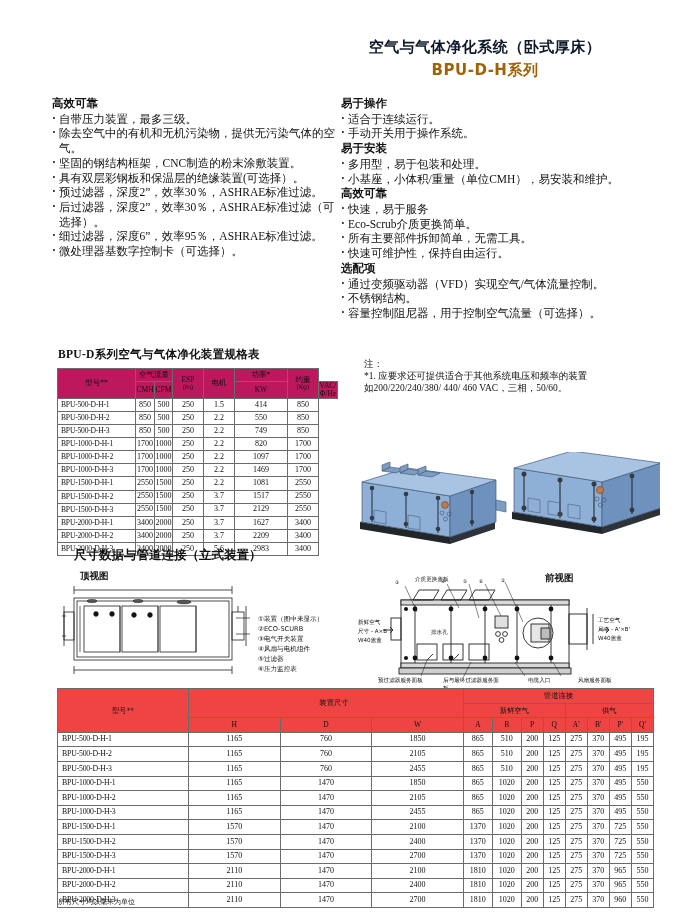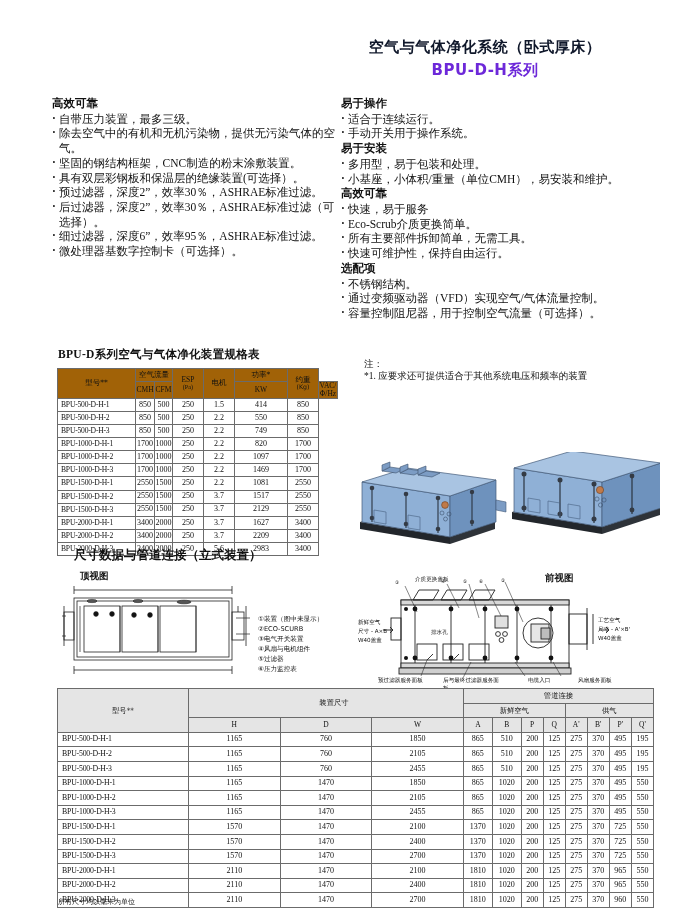--- a/index.html
+++ b/index.html
@@ -15,21 +15,21 @@
 
   
   .header{position:absolute;left:300px;top:38px;width:370px;text-align:center;}
   .header .t1{
     font-family:"DejaVu Sans","Liberation Sans",sans-serif;
     font-weight:bold;font-size:15px;color:#0f172a;letter-spacing:.5px;
     white-space:nowrap;
   }
   .header .t2{
     font-family:"DejaVu Sans","Liberation Sans",sans-serif;
-    font-weight:bold;font-size:15px;color:#6d28d9;margin-top:4px;letter-spacing:.5px;
+    font-weight:bold;font-size:15px;color:#a16207;margin-top:4px;letter-spacing:.5px;
   }
 
   
   .feat-col{position:absolute;font-size:11.5px;line-height:1.28;}
   .feat-col.left{left:52px;top:96px;width:285px;}
   .feat-col.right{left:341px;top:96px;width:290px;}
   .feat-h{
     font-family:"DejaVu Sans","Liberation Sans",sans-serif;
     font-weight:bold;font-size:11.5px;margin:0 0 1px 0;
   }
@@ -46,21 +46,21 @@
   .spec-table{
     position:absolute;left:57px;top:368px;width:281px;
     font-size:8px;font-family:"Liberation Serif",serif;
   }
   .spec-table th,.spec-table td{
     border:1px solid #6b6b6b;
     text-align:center;vertical-align:middle;
     padding:0;height:12.1px;line-height:1.05;
     font-weight:normal;
   }
-  .spec-table thead th{background:#a16207;font-size:7.5px;}
+  .spec-table thead th{background:#be185d;font-size:7.5px;}
   .spec-table thead th.hdr-cn{font-family:"DejaVu Sans","Liberation Sans",sans-serif;font-size:7.5px;}
   .spec-table tbody td.model{text-align:left;padding-left:3px;letter-spacing:-0.2px;font-size:7.6px;}
   .sub{font-size:6.2px;}
 
   
   .note{position:absolute;left:364px;top:358px;width:300px;font-size:9.5px;line-height:1.28;}
 
   
   .prod-wrap{position:absolute;left:350px;top:452px;width:310px;height:95px;}
 
@@ -91,21 +91,21 @@
 
   
   .dim-table{
     position:absolute;left:57px;top:688px;width:597px;
     font-size:8px;font-family:"Liberation Serif",serif;
   }
   .dim-table th,.dim-table td{
     border:1px solid #6b6b6b;text-align:center;vertical-align:middle;
     padding:0;height:13.6px;line-height:1.05;font-weight:normal;
   }
-  .dim-table thead th{background:#e5e5e5;font-size:7.5px;}
+  .dim-table thead th{background:#ef4444;font-size:7.5px;}
   .dim-table thead th.hdr-cn{font-family:"DejaVu Sans","Liberation Sans",sans-serif;font-size:7.3px;}
   .dim-table tbody td.model{text-align:left;padding-left:4px;font-size:7.8px;letter-spacing:-0.2px;}
   .dim-foot{position:absolute;left:58px;top:897px;font-size:7px;
     font-family:"DejaVu Sans","Liberation Sans",sans-serif;}
 </style>
 </head>
 <body>
 
 <div class="page">
 
@@ -132,22 +132,22 @@
       <div class="feat-li">手动开关用于操作系统。</div>
       <div class="feat-h">易于安装</div>
       <div class="feat-li">多用型，易于包装和处理。</div>
       <div class="feat-li">小基座，小体积/重量（单位CMH），易安装和维护。</div>
       <div class="feat-h">高效可靠</div>
       <div class="feat-li">快速，易于服务</div>
       <div class="feat-li">Eco-Scrub介质更换简单。</div>
       <div class="feat-li">所有主要部件拆卸简单，无需工具。</div>
       <div class="feat-li">快速可维护性，保持自由运行。</div>
       <div class="feat-h">选配项</div>
+      <div class="feat-li">通过变频驱动器（VFD）实现空气/气体流量控制。</div>
       <div class="feat-li">不锈钢结构。</div>
-      <div class="feat-li">通过变频驱动器（VFD）实现空气/气体流量控制。</div>
       <div class="feat-li">容量控制阻尼器，用于控制空气流量（可选择）。</div>
     </div>
 
   <div class="spec-title">BPU-D系列空气与气体净化装置规格表</div>
 
   <table class="spec-table">
     <thead>
       <tr>
         <th rowspan="2" style="width:77px;" class="hdr-cn">型号**</th>
         <th colspan="2" style="width:62px;" class="hdr-cn">空气流量</th>
@@ -278,20 +278,21 @@
           <td>5.6</td>
           <td>2983</td>
           <td>3400</td>
         </tr>
       </tbody>
   </table>
 
   <div class="note">
     <div>注：</div>
     <div>*1. 应要求还可提供适合于其他系统电压和频率的装置</div>
+    <div>如200/220/240/380/ 440/ 460 VAC，三相，50/60。</div>
   </div>
 
   <div class="prod-wrap">
     <svg width="310" height="95" viewBox="0 0 310 95">
       <g>
 
         <polygon points="10,70 100,85 145,70 55,56" fill="#3a3f46"></polygon>
         <polygon points="10,70 10,77 100,92 100,85" fill="#22262b"></polygon>
         <polygon points="100,85 100,92 145,77 145,70" fill="#2e3339"></polygon>
 

